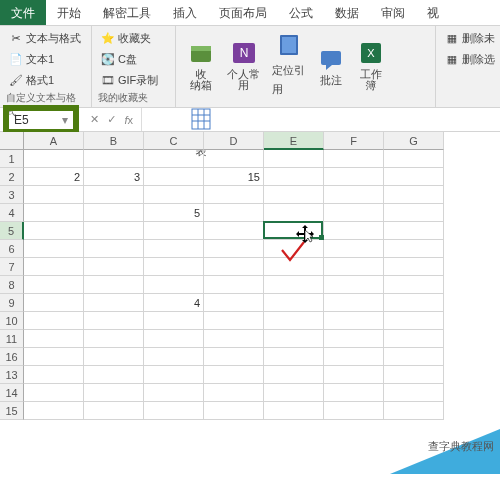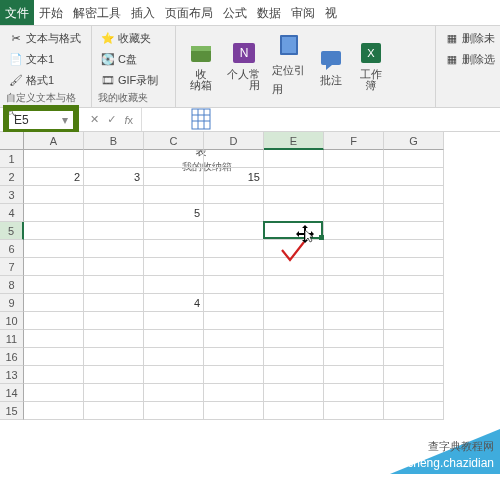--- a/index.html
+++ b/index.html
@@ -1,18 +1,18 @@
 <!DOCTYPE html>
 <html><head>
 <meta charset="utf-8">
 <style>
 *{box-sizing:border-box;margin:0;padding:0;font-family:"Microsoft YaHei",SimSun,sans-serif}
 body{background:#fff;font-size:11px;color:#333;width:500px;height:500px;overflow:hidden;position:relative}
 .ribbon-tabs{display:flex;background:#fff;border-bottom:1px solid #d4d4d4;height:26px}
-.tab{padding:5px 5px;font-size:12px;color:#444;cursor:pointer}
+.tab{padding:5px 11px;font-size:12px;color:#444;cursor:pointer}
 .tab.file{background:#217346;color:#fff;font-weight:400}
 .ribbon{display:flex;background:#f1f1f1;border-bottom:1px solid #d4d4d4;height:82px}
 .group{display:flex;flex-direction:column;padding:3px 6px;border-right:1px solid #d4d4d4;justify-content:space-between}
 .group-items{display:flex;gap:2px;flex-wrap:wrap;flex:1}
 .group-label{font-size:10px;color:#666;padding-top:1px}
 .btn-sm{display:flex;align-items:center;gap:3px;padding:2px 3px;font-size:11px;color:#444;cursor:pointer;white-space:nowrap}
 .btn-lg{display:flex;flex-direction:column;align-items:center;justify-content:center;gap:2px;padding:2px 5px;font-size:11px;color:#444;cursor:pointer;min-width:38px}
 .btn-lg .icon{width:28px;height:28px;display:flex;align-items:center;justify-content:center}
 .btn-sm .icon{width:14px;height:14px;display:flex;align-items:center;justify-content:center}
 .vert{flex-direction:column;align-items:flex-start}
@@ -100,21 +100,21 @@
           <span style="white-space:pre;text-align:center;line-height:11px">收
 纳箱</span>
         </div>
       <div class="btn-lg">
           <span class="icon">
             <svg width="26" height="26">
               <rect x="2" y="3" width="22" height="20" fill="#7b3f9d" rx="2"></rect>
               <text x="13" y="17" fill="#fff" font-size="12" text-anchor="middle">N</text>
             </svg>
           </span>
-          <span style="white-space:pre;text-align:right;line-height:11px">个人常
+          <span style="white-space:pre;text-align:center;line-height:11px">个人常
 用</span>
         </div>
       <div class="btn-lg">
           <span class="icon">
             <svg width="26" height="26">
               <rect x="4" y="3" width="18" height="20" fill="#3d6db5" rx="1"></rect>
               <rect x="6" y="5" width="14" height="16" fill="#6a9de0"></rect>
             </svg>
           </span>
           <span style="white-space:pre;text-align:left;line-height:19px">定位引
@@ -146,21 +146,20 @@
               <line x1="4" y1="9" x2="22" y2="9" stroke="#4a7fc7"></line>
               <line x1="4" y1="15" x2="22" y2="15" stroke="#4a7fc7"></line>
               <line x1="10" y1="3" x2="10" y2="23" stroke="#4a7fc7"></line>
               <line x1="16" y1="3" x2="16" y2="23" stroke="#4a7fc7"></line>
             </svg>
           </span>
           <span style="white-space:pre;text-align:center;line-height:11px">工作
 表</span>
         </div>
     </div>
-    <div class="group-label">我的收纳箱</div>
   </div>
   <div class="group" style="width:64px;border-right:none">
     <div class="group-items vert">
       <div class="btn-sm">
           <span class="icon">▦</span>
           <span>删除未</span>
         </div>
       <div class="btn-sm">
           <span class="icon">▦</span>
           <span>删除选</span>
@@ -352,14 +351,13 @@
     </svg>
   <svg class="move-cursor" width="20" height="20" style="left:295px;top:92px">
     <path d="M10 1 L13 4 L11 4 L11 9 L16 9 L16 7 L19 10 L16 13 L16 11 L11 11 L11 16 L13 16 L10 19 L7 16 L9 16 L9 11 L4 11 L4 13 L1 10 L4 7 L4 9 L9 9 L9 4 L7 4 Z" fill="#000"></path>
     <path d="M10 6 L10 17 L13 14 L15 18 L17 17 L15 13 L18 13 Z" fill="#fff" stroke="#000" stroke-width="0.6"></path>
   </svg>
 </div>
 
 <div class="watermark">
   <div class="tri"></div>
   <div class="txt2">查字典教程网</div>
-  <div class="txt">jiaocheng.chazidian</div>
 </div>
 
 </body></html>

